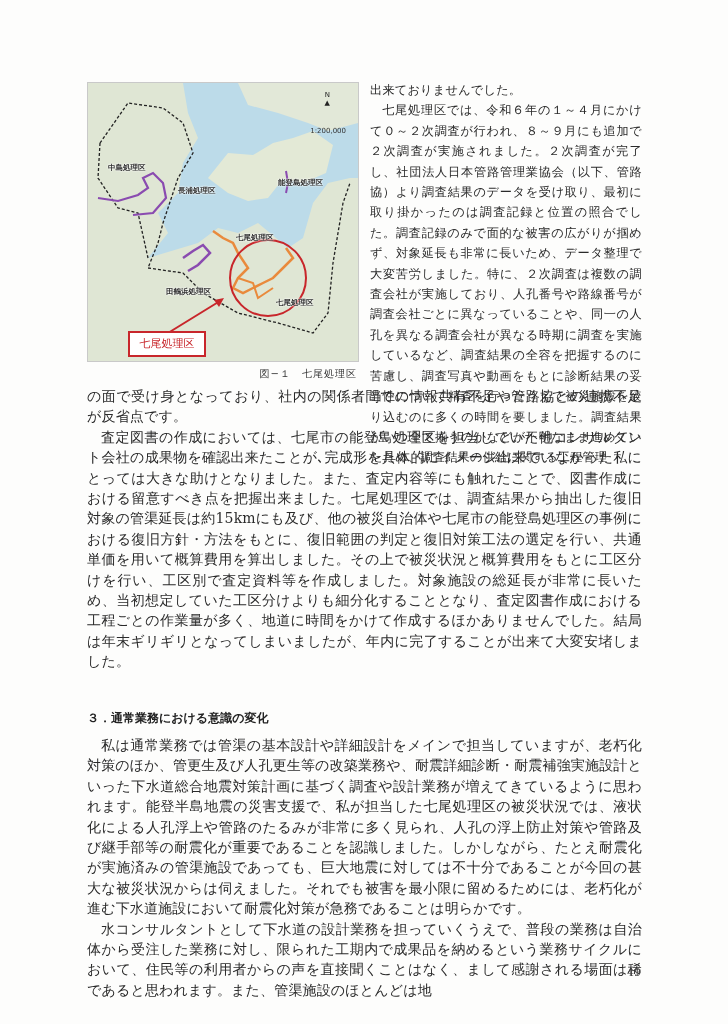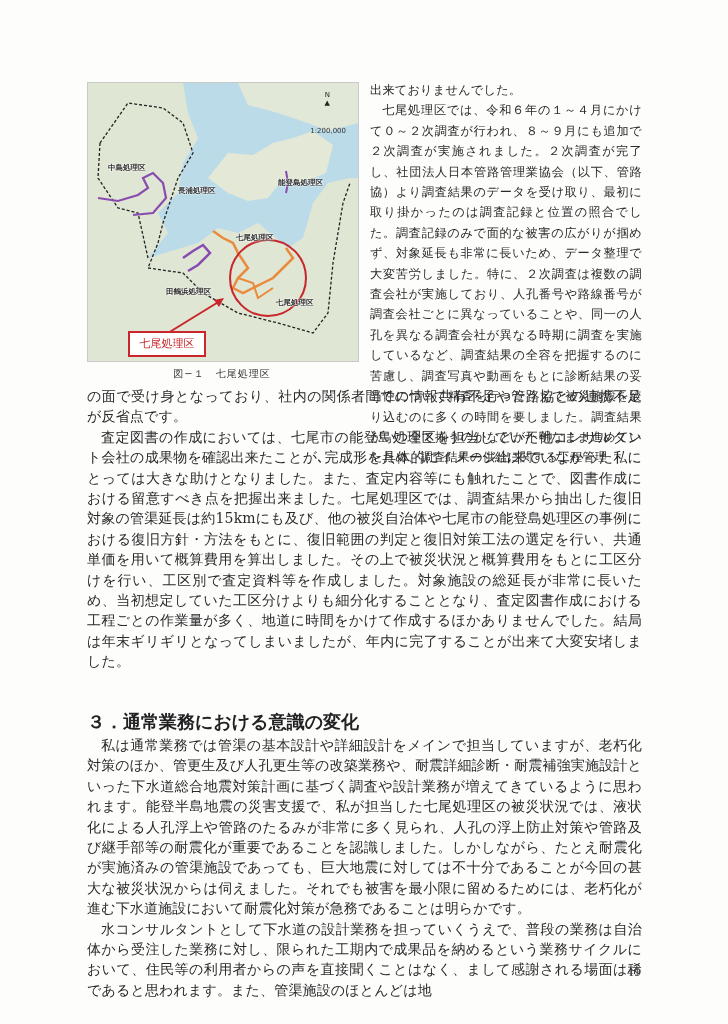--- a/index.html
+++ b/index.html
@@ -2,34 +2,34 @@
 <html><head>
 <meta charset="utf-8">
 <style>
   html, body { margin: 0; padding: 0; }
   body { width: 728px; height: 1024px; background: #ffffff; position: relative; overflow: hidden;
          font-family: "DejaVu Serif", "Liberation Serif", serif; color: #2a2a2a; }
   .page { position: absolute; left: 0; top: 0; width: 728px; height: 1024px; background: #fdfdfc; }
   .figure { position: absolute; left: 87px; top: 82px; width: 270px; height: 300px; }
   .map { position: absolute; left: 0; top: 0; width: 270px; height: 278px; border: 1px solid #c9c9c9; overflow: hidden; }
   .map svg { display: block; }
-  .fig-caption { position: absolute; left: 0; top: 285px; width: 270px; text-align: center;
+  .fig-caption { position: absolute; left: 0; top: 285px; width: 270px; text-align: right;
                  font-family: "DejaVu Sans", "Liberation Sans", sans-serif; font-size: 10px; color: #333; letter-spacing: 1px; }
   .map-label { position: absolute; font-family: Liberation Sans, sans-serif; font-size: 7.5px; color: #333;
                text-shadow: 0 0 2px #fff, 0 0 2px #fff; white-space: nowrap; font-weight: bold; }
   .callout { position: absolute; left: 40px; top: 248px; width: 74px; height: 22px; border: 2px solid #c8262b; background: #fff;
              color: #c8262b; font-family: "DejaVu Sans", "Liberation Sans", sans-serif; font-size: 11px; text-align: center; line-height: 22px; }
   .scale { position: absolute; right: 12px; top: 44px; font-family: "DejaVu Sans", "Liberation Sans", sans-serif; font-size: 7px; color: #333; }
   .north { position: absolute; right: 28px; top: 8px; font-family: "DejaVu Sans", "Liberation Sans", sans-serif; font-size: 7px; color: #222; text-align: center; line-height: 8px; }
   .col-text { position: absolute; left: 370px; top: 80px; width: 272px; font-size: 12.2px; line-height: 20.4px; letter-spacing: 0.2px; }
   .col-text p, .full-text p { margin: 0; text-align: justify; }
   .indent { text-indent: 1em; }
   .full-text { position: absolute; left: 87px; width: 555px; font-size: 14px; line-height: 20.4px; letter-spacing: 0.15px; }
   .section-heading { position: absolute; left: 87px; top: 710px; font-family: "DejaVu Sans", "Liberation Sans", sans-serif;
-                     font-weight: bold; font-size: 18px; color: #222; text-align: center; }
+                     font-weight: bold; font-size: 12px; color: #222; text-align: center; }
   .page-number { position: absolute; left: 627px; top: 966px; font-size: 11px; color: #444; }
 </style>
 </head>
 <body>
 
 <div class="page">
 
   <div class="figure">
     <div class="map">
       <svg width="270" height="278" viewBox="0 0 270 278">

